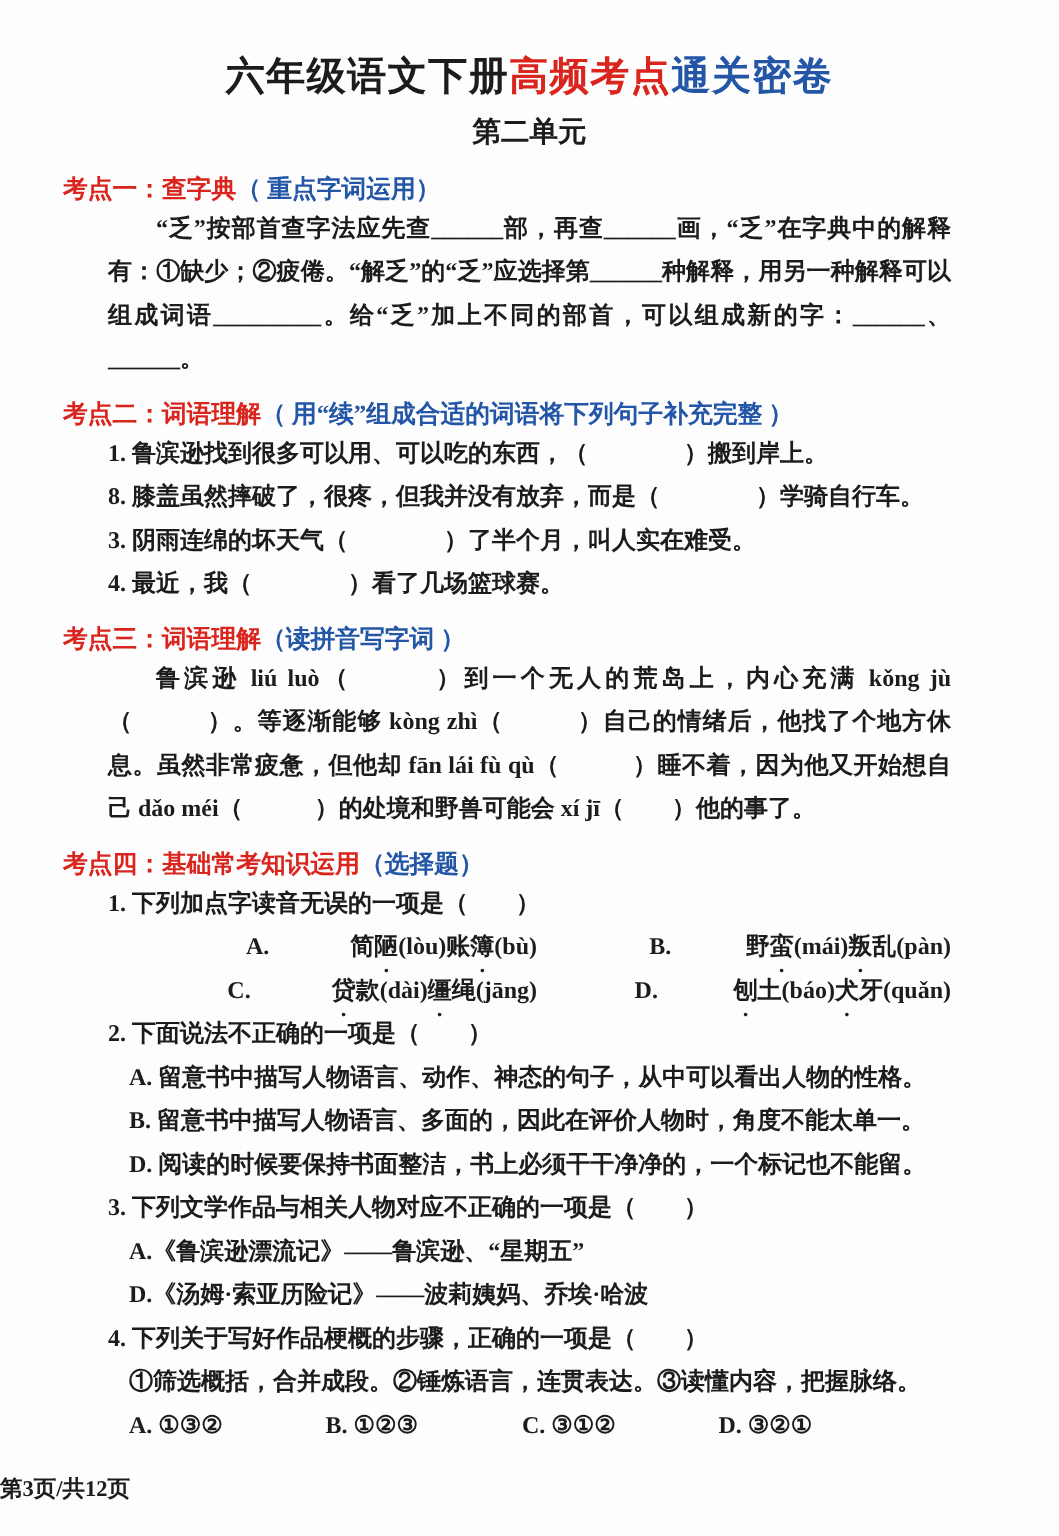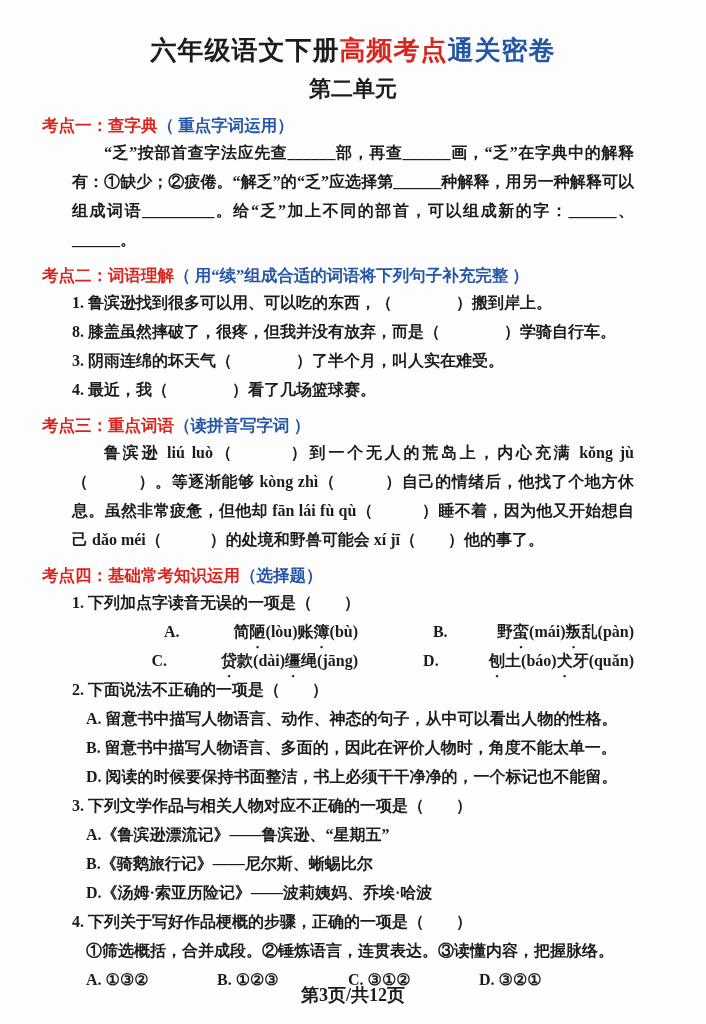--- a/index.html
+++ b/index.html
@@ -21,21 +21,21 @@
     text-align: center;
     font-size: 26px;
     font-weight: 700;
     line-height: 34px;
     letter-spacing: 1px;
   }
   .t-red  { color: #d9251d; }
   .t-blue { color: #2356a6; }
   .subtitle {
     text-align: center;
-    font-size: 22px;
+    font-size: 19px;
     font-weight: 700;
     line-height: 30px;
     margin-top: 6px;
   }
   
   .sec-head {
     margin-top: 10px;
     font-size: 16.5px;
     font-weight: 700;
     line-height: 24px;
@@ -81,22 +81,22 @@
     display: flex;
     padding-left: 14px;
   }
   .q4-opt { width: 131px; white-space: nowrap; }
   
   .footer {
     position: absolute;
     left: 0;
     top: 983px;
     width: 706px;
-    text-align: center;
-    font-size: 18px;
+    text-align: left;
+    font-size: 15px;
     font-weight: 700;
   }
 </style>
 </head>
 <body>
 
 <div class="page">
 
   <h1 class="title"><span>六年级语文下册</span><span class="t-red">高频考点</span><span class="t-blue">通关密卷</span></h1>
   <h2 class="subtitle">第二单元</h2>
@@ -107,21 +107,21 @@
   </div>
 
   <div class="sec-head"><span class="red">考点二：词语理解</span><span class="blue">（ 用“续”组成合适的词语将下列句子补充完整 ）</span></div>
   <div class="body-block">
     <div class="item-line">1. 鲁滨逊找到很多可以用、可以吃的东西，（　　　　）搬到岸上。</div>
     <div class="item-line">8. 膝盖虽然摔破了，很疼，但我并没有放弃，而是（　　　　）学骑自行车。</div>
     <div class="item-line">3. 阴雨连绵的坏天气（　　　　）了半个月，叫人实在难受。</div>
     <div class="item-line">4. 最近，我（　　　　）看了几场篮球赛。</div>
   </div>
 
-  <div class="sec-head"><span class="red">考点三：重点词语</span><span class="blue">（读拼音写字词 ）</span></div>
+  <div class="sec-head"><span class="red">考点三：词语理解</span><span class="blue">（读拼音写字词 ）</span></div>
   <div class="body-block">
     <p class="para indent">鲁滨逊 liú luò（　　　）到一个无人的荒岛上，内心充满 kǒng jù（　　　）。等逐渐能够 kòng zhì（　　　）自己的情绪后，他找了个地方休息。虽然非常疲惫，但他却 fān lái fù qù（　　　）睡不着，因为他又开始想自己 dǎo méi（　　　）的处境和野兽可能会 xí jī（　　）他的事了。</p>
   </div>
 
   <div class="sec-head"><span class="red">考点四：基础常考知识运用</span><span class="blue">（选择题）</span></div>
   <div class="body-block">
 
     <div class="stem">1. 下列加点字读音无误的一项是（　　）</div>
     <div class="opt-grid">
       <div class="opt-cell"><span class="opt-label">A.</span><span class="word-1"><span>简</span><span class="dotted">陋</span><span>(lòu)</span></span><span class="word-2"><span>账</span><span class="dotted">簿</span><span>(bù)</span></span></div>
@@ -130,21 +130,20 @@
       <div class="opt-cell"><span class="opt-label">D.</span><span class="word-1"><span></span><span class="dotted">刨</span><span>土(báo)</span></span><span class="word-2"><span></span><span class="dotted">犬</span><span>牙(quǎn)</span></span></div>
     </div>
 
     <div class="stem">2. 下面说法不正确的一项是（　　）</div>
     <div class="opt-line">A. 留意书中描写人物语言、动作、神态的句子，从中可以看出人物的性格。</div>
     <div class="opt-line">B. 留意书中描写人物语言、多面的，因此在评价人物时，角度不能太单一。</div>
     <div class="opt-line">D. 阅读的时候要保持书面整洁，书上必须干干净净的，一个标记也不能留。</div>
 
     <div class="stem">3. 下列文学作品与相关人物对应不正确的一项是（　　）</div>
     <div class="opt-line">A.《鲁滨逊漂流记》——鲁滨逊、“星期五”</div>
-    <div class="opt-line">B.《骑鹅旅行记》——尼尔斯、蜥蜴比尔</div>
     <div class="opt-line">D.《汤姆·索亚历险记》——波莉姨妈、乔埃·哈波</div>
 
     <div class="stem">4. 下列关于写好作品梗概的步骤，正确的一项是（　　）</div>
     <div class="opt-line">①筛选概括，合并成段。②锤炼语言，连贯表达。③读懂内容，把握脉络。</div>
     <div class="q4-opts">
       <span class="q4-opt">A. ①③②</span>
       <span class="q4-opt">B. ①②③</span>
       <span class="q4-opt">C. ③①②</span>
       <span class="q4-opt">D. ③②①</span>
     </div>

